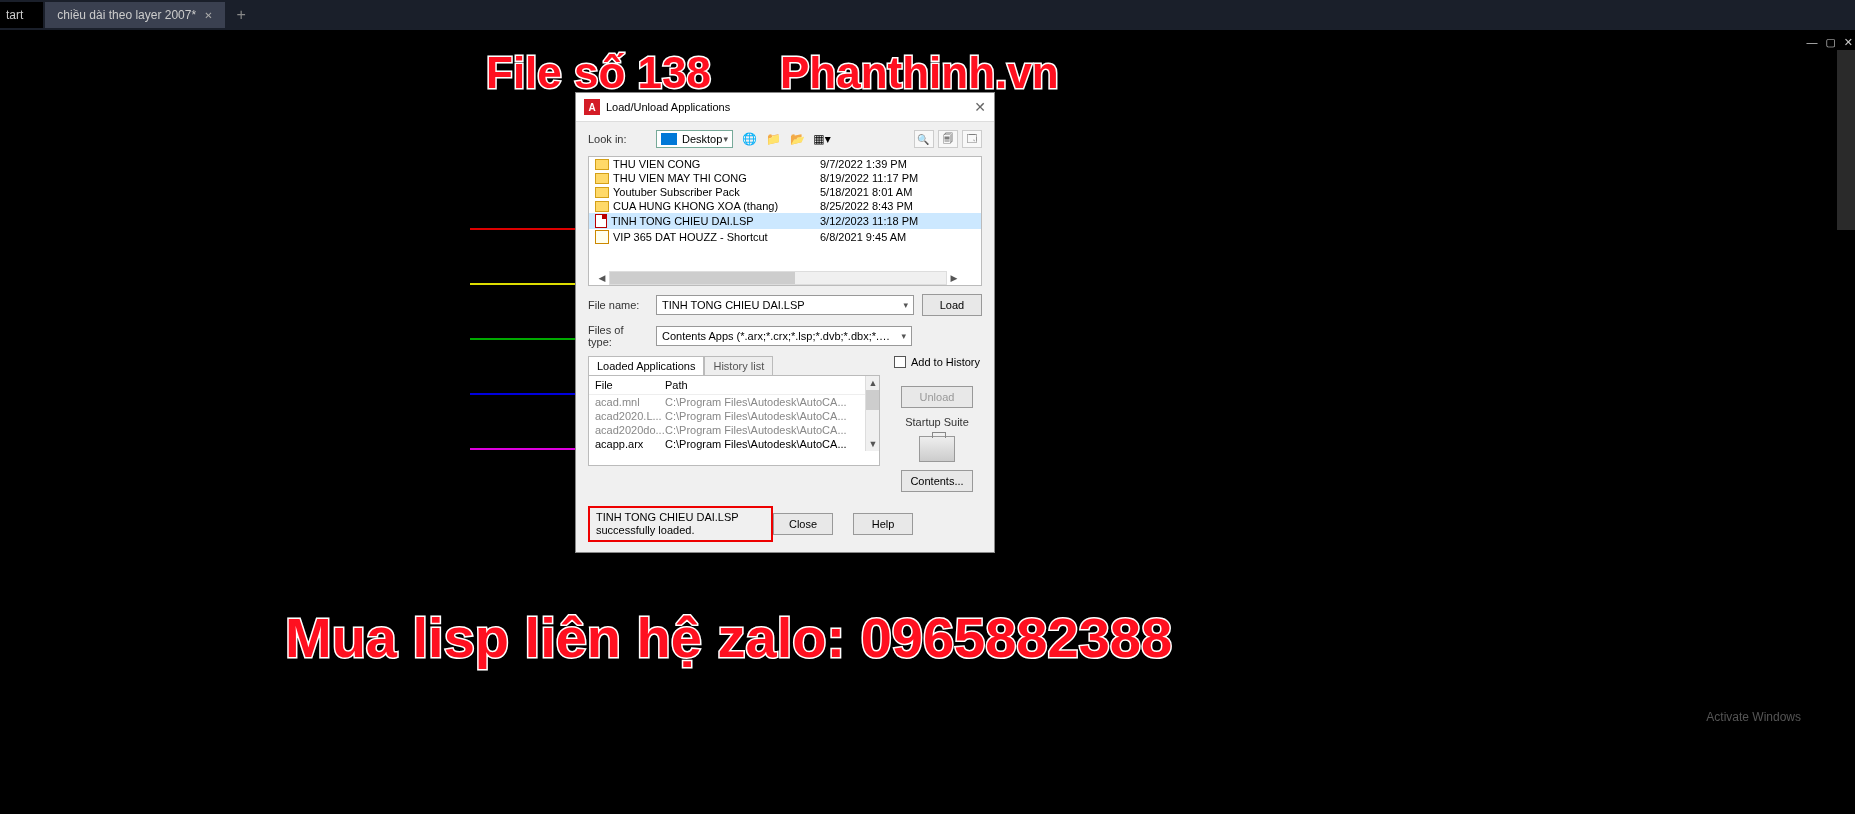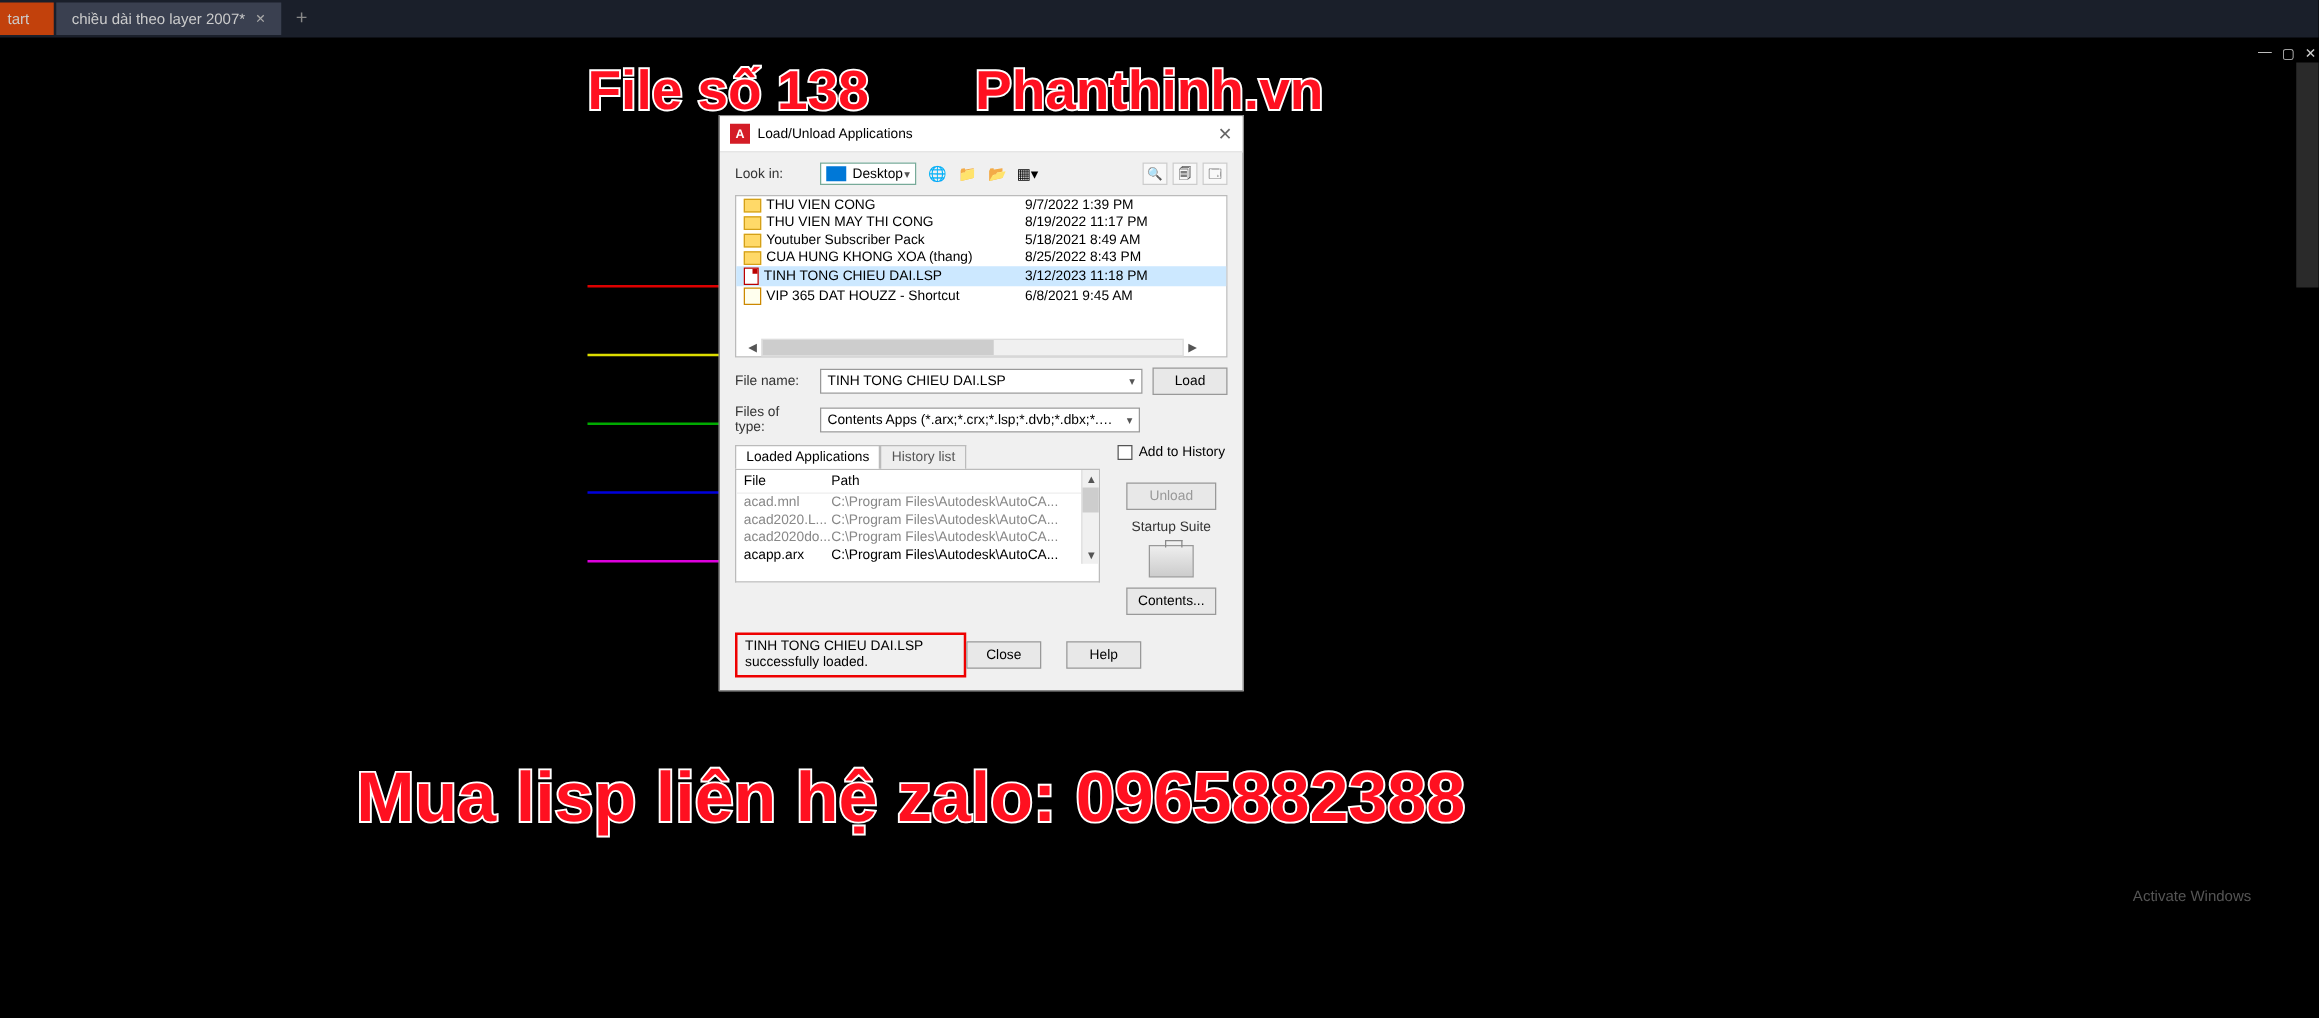--- a/index.html
+++ b/index.html
@@ -1,24 +1,24 @@
 <!DOCTYPE html>
 <html><head>
 <meta charset="utf-8">
 <style>
 * { margin: 0; padding: 0; box-sizing: border-box; font-family: "Segoe UI", Tahoma, sans-serif; }
 body { width: 1855px; height: 814px; background: #000; overflow: hidden; position: relative; }
 .tab-bar { background: #1a1f2a; height: 30px; display: flex; align-items: center; padding-left: 0; }
 .tab { background: #2a3040; color: #ccc; font-size: 12px; padding: 6px 12px; display: flex; align-items: center; gap: 8px; margin-right: 2px; }
-.tab.start { background: #c2410c; padding: 6px 20px 6px 6px; }
+.tab.start { background: #000000; padding: 6px 20px 6px 6px; }
 .tab.active { background: #3a4050; }
 .tab-close { color: #aaa; font-size: 10px; cursor: pointer; }
 .tab-add { color: #888; font-size: 16px; padding: 0 10px; cursor: pointer; }
 .overlay-text { position: absolute; font-family: Arial, sans-serif; font-weight: 900; color: #ff1020; -webkit-text-stroke: 3px #fff; paint-order: stroke fill; }
-.ot1 { top: 48px; left: 470px; font-size: 44px; }
+.ot1 { top: 48px; left: 486px; font-size: 44px; }
 .ot2 { top: 48px; left: 780px; font-size: 44px; }
 .ot3 { top: 605px; left: 285px; font-size: 56px; }
 .lines-area { position: absolute; left: 470px; top: 228px; }
 .hline { width: 105px; height: 2px; margin-bottom: 53px; }
 .hl-red { background: #d00; }
 .hl-yellow { background: #dd0; }
 .hl-green { background: #0a0; }
 .hl-blue { background: #00d; }
 .hl-magenta { background: #d0d; }
 .dialog { position: absolute; left: 575px; top: 92px; width: 420px; background: #f0f0f0; border: 1px solid #888; font-size: 11px; color: #000; }
@@ -161,21 +161,21 @@
             <div class="folder-ico"></div>
             <span>THU VIEN MAY THI CONG</span>
           </div>
         <div class="fl-date">8/19/2022 11:17 PM</div>
       </div>
       <div class="fl-row">
         <div class="fl-name">
             <div class="folder-ico"></div>
             <span>Youtuber Subscriber Pack</span>
           </div>
-        <div class="fl-date">5/18/2021 8:49 AM</div>
+        <div class="fl-date">5/18/2021 8:01 AM</div>
       </div>
       <div class="fl-row">
         <div class="fl-name">
             <div class="folder-ico"></div>
             <span>CUA HUNG KHONG XOA (thang)</span>
           </div>
         <div class="fl-date">8/25/2022 8:43 PM</div>
       </div>
       <div class="fl-row selected">
         <div class="fl-name">

